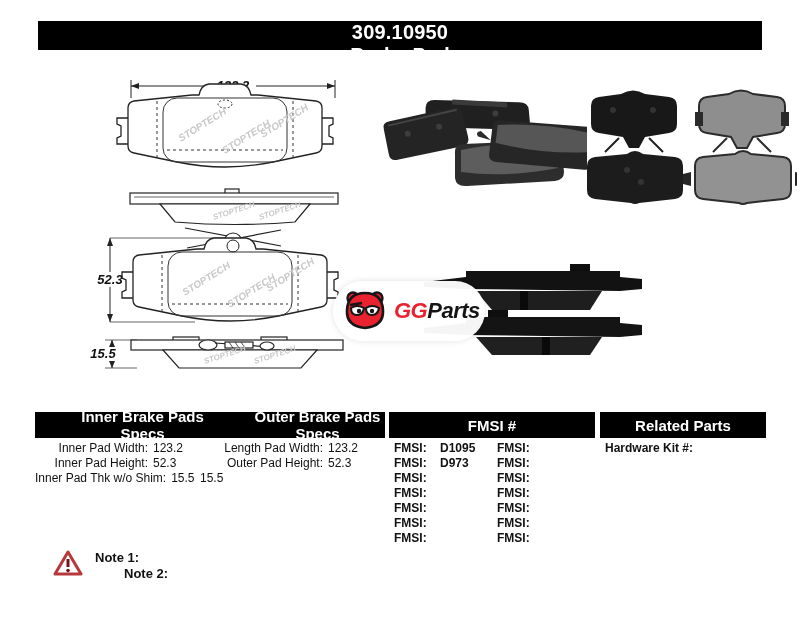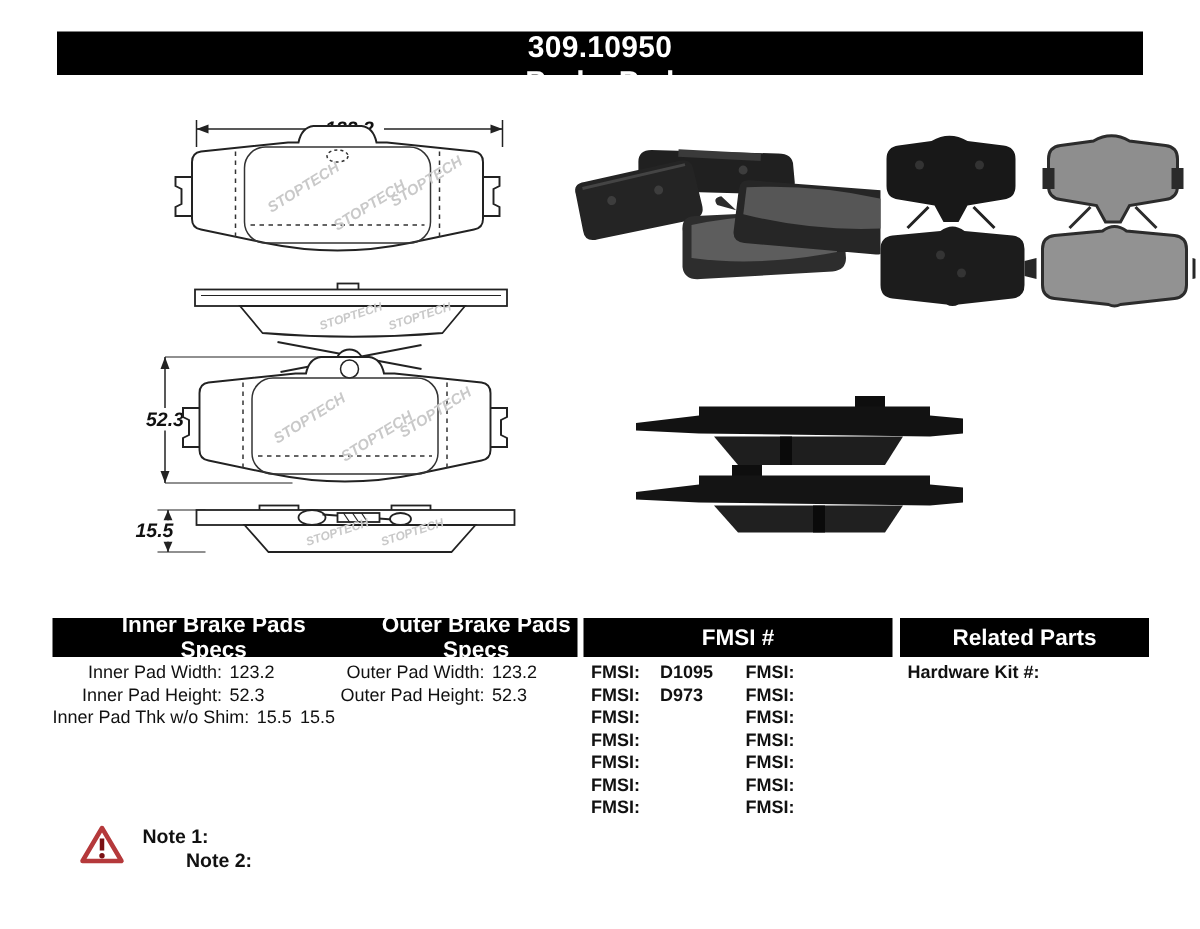--- a/index.html
+++ b/index.html
@@ -223,20 +223,33 @@
       <rect x="96" y="27" width="8" height="19" fill="#0a0a0a"></rect>
     </g>
     <g transform="translate(4,52)">
       <rect x="64" y="0" width="20" height="8" fill="#0e0e0e"></rect>
       <path d="M0,18 L42,13 L42,7 L196,7 L196,13 L218,15 L218,25 L196,27 L42,25 L0,23 Z" fill="#141414"></path>
       <path d="M52,27 L178,27 L166,45 L68,45 Z" fill="#202020"></path>
       <rect x="118" y="27" width="8" height="18" fill="#0a0a0a"></rect>
     </g>
   </svg>
 
+  <div class="logo-pill">
+    <svg width="46" height="46" viewBox="0 0 46 46">
+      <circle cx="11" cy="10" r="5.5" fill="#e8232f" stroke="#161616" stroke-width="2.4"></circle>
+      <circle cx="35" cy="10" r="5.5" fill="#e8232f" stroke="#161616" stroke-width="2.4"></circle>
+      <path d="M23,5 Q40,5 41,22 Q42,38 23,40 Q4,38 5,22 Q6,5 23,5 Z" fill="#e8232f" stroke="#161616" stroke-width="2.6"></path>
+      <path d="M9,20 q6,-4 13,0 q-1,7 -7,7 q-6,0 -6,-7 Z" fill="#fff" stroke="#161616" stroke-width="2"></path>
+      <path d="M24,20 q6,-4 13,0 q-1,7 -7,7 q-6,0 -6,-7 Z" fill="#fff" stroke="#161616" stroke-width="2"></path>
+      <circle cx="17" cy="23" r="2.2" fill="#161616"></circle>
+      <circle cx="30" cy="23" r="2.2" fill="#161616"></circle>
+      <path d="M8,17 L20,15" stroke="#161616" stroke-width="2.6" fill="none"></path>
+    </svg>
+    <span class="logo-text"><span class="logo-gg">GG</span><span class="logo-parts">Parts</span></span>
+  </div>
 
   <div class="tbar tbar-split" style="left:35px;width:350px;">
     <span class="tbar-cell">Inner Brake Pads Specs</span>
     <span class="tbar-cell">Outer Brake Pads Specs</span>
   </div>
   <div class="tbar" style="left:389px;width:206px;">
     <span>FMSI #</span>
   </div>
   <div class="tbar" style="left:600px;width:166px;">
     <span>Related Parts</span>
@@ -252,21 +265,21 @@
       <span class="spec-val">52.3</span>
     </div>
     <div class="spec-row">
       <span class="spec-lbl">Inner Pad Thk w/o Shim:</span>
       <span class="spec-val">15.5</span>
     </div>
   </div>
 
   <div class="spec-col" id="outer-col">
     <div class="spec-row">
-      <span class="spec-lbl">Outer Pad Width:</span>
+      <span class="spec-lbl">Length Pad Width:</span>
       <span class="spec-val">123.2</span>
     </div>
     <div class="spec-row">
       <span class="spec-lbl">Outer Pad Height:</span>
       <span class="spec-val">52.3</span>
     </div>
     <div class="spec-row">
       <span class="spec-val">15.5</span>
     </div>
   </div>

